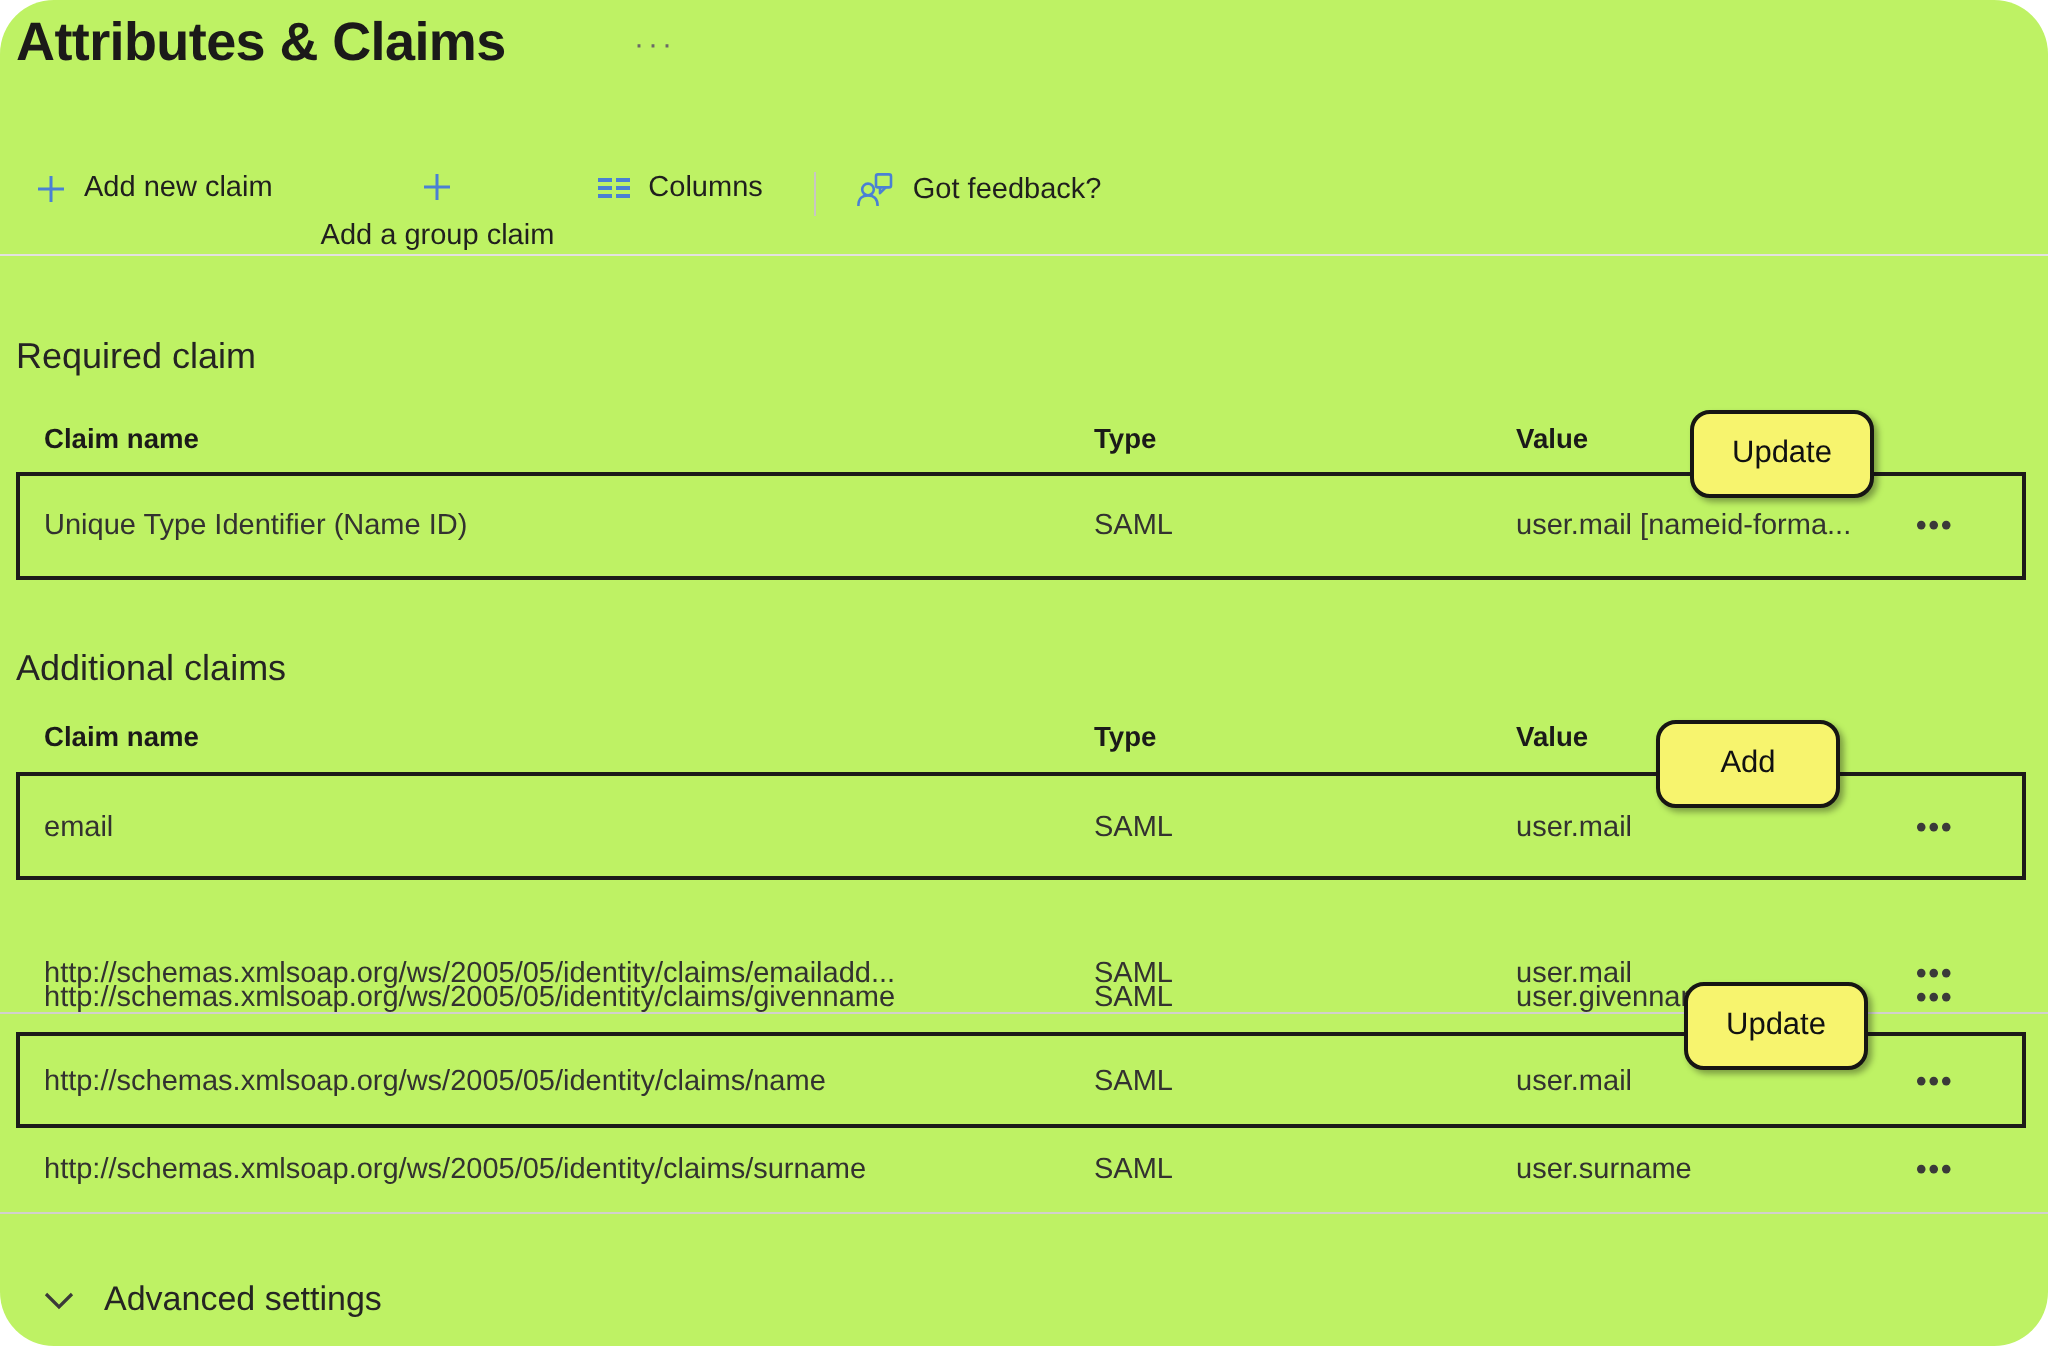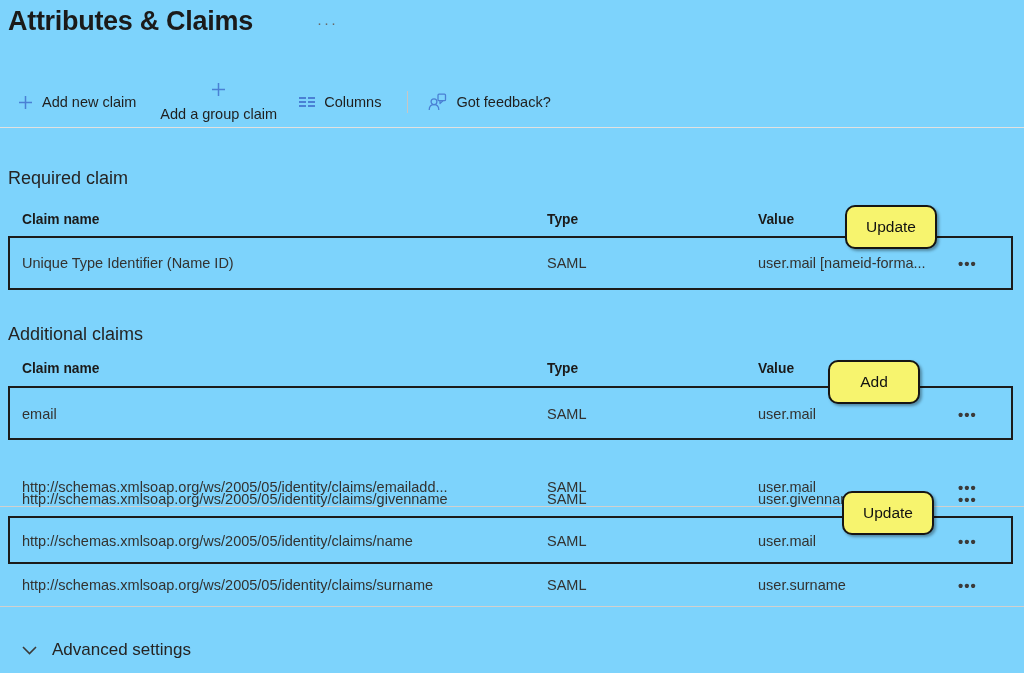--- a/index.html
+++ b/index.html
@@ -6,28 +6,28 @@
     --blue:#4a80d4;
     --text:#2b2a29;
     --head:#1b1a19;
     --divider:#d2d0ce;
     --rule:#e3e1df;
     --yellow:#f7f46e;
     --annbox:#1c1b1a;
   }
   *{margin:0;padding:0;box-sizing:border-box;}
   body{background:#fff;font-family:"Liberation Sans",sans-serif;}
-  .screen{position:relative;width:1024px;height:673px;background:#7dd3fc;overflow:hidden;}
+  .screen{position:relative;width:1024px;height:673px;background:#bef264;overflow:hidden;border-radius:27px;}
 
   
   .page-title{position:absolute;left:8px;top:6px;font-size:27px;font-weight:bold;color:var(--head);letter-spacing:-0.3px;}
   .title-more{position:absolute;left:317px;top:14px;font-size:15px;letter-spacing:2px;color:#6b6967;background:none;border:none;cursor:pointer;font-family:inherit;}
 
   
-  .toolbar{position:absolute;left:18px;top:86px;height:32px;display:flex;align-items:center;}
+  .toolbar{position:absolute;left:18px;top:86px;height:32px;display:flex;align-items:flex-start;}
   .tb-btn{display:flex;align-items:center;gap:9px;background:none;border:none;font-family:inherit;font-size:14.5px;color:#201f1e;cursor:pointer;white-space:nowrap;}
   .tb-btn .ic{display:inline-flex;align-items:center;}
   .m1{margin-right:24px;} .m2{margin-right:22px;flex-direction:column;}
   .tb-divider{width:1px;height:22px;background:#c8c6c4;margin:0 20px 0 26px;}
   .cols-icon{display:flex;gap:2px;}
   .cols-icon .g{display:flex;flex-direction:column;gap:2px;}
   .cols-icon .g i{display:block;width:7px;height:2px;background:var(--blue);}
   .toolbar-rule{position:absolute;left:0;top:127px;width:1024px;height:1px;background:var(--rule);}
 
   

